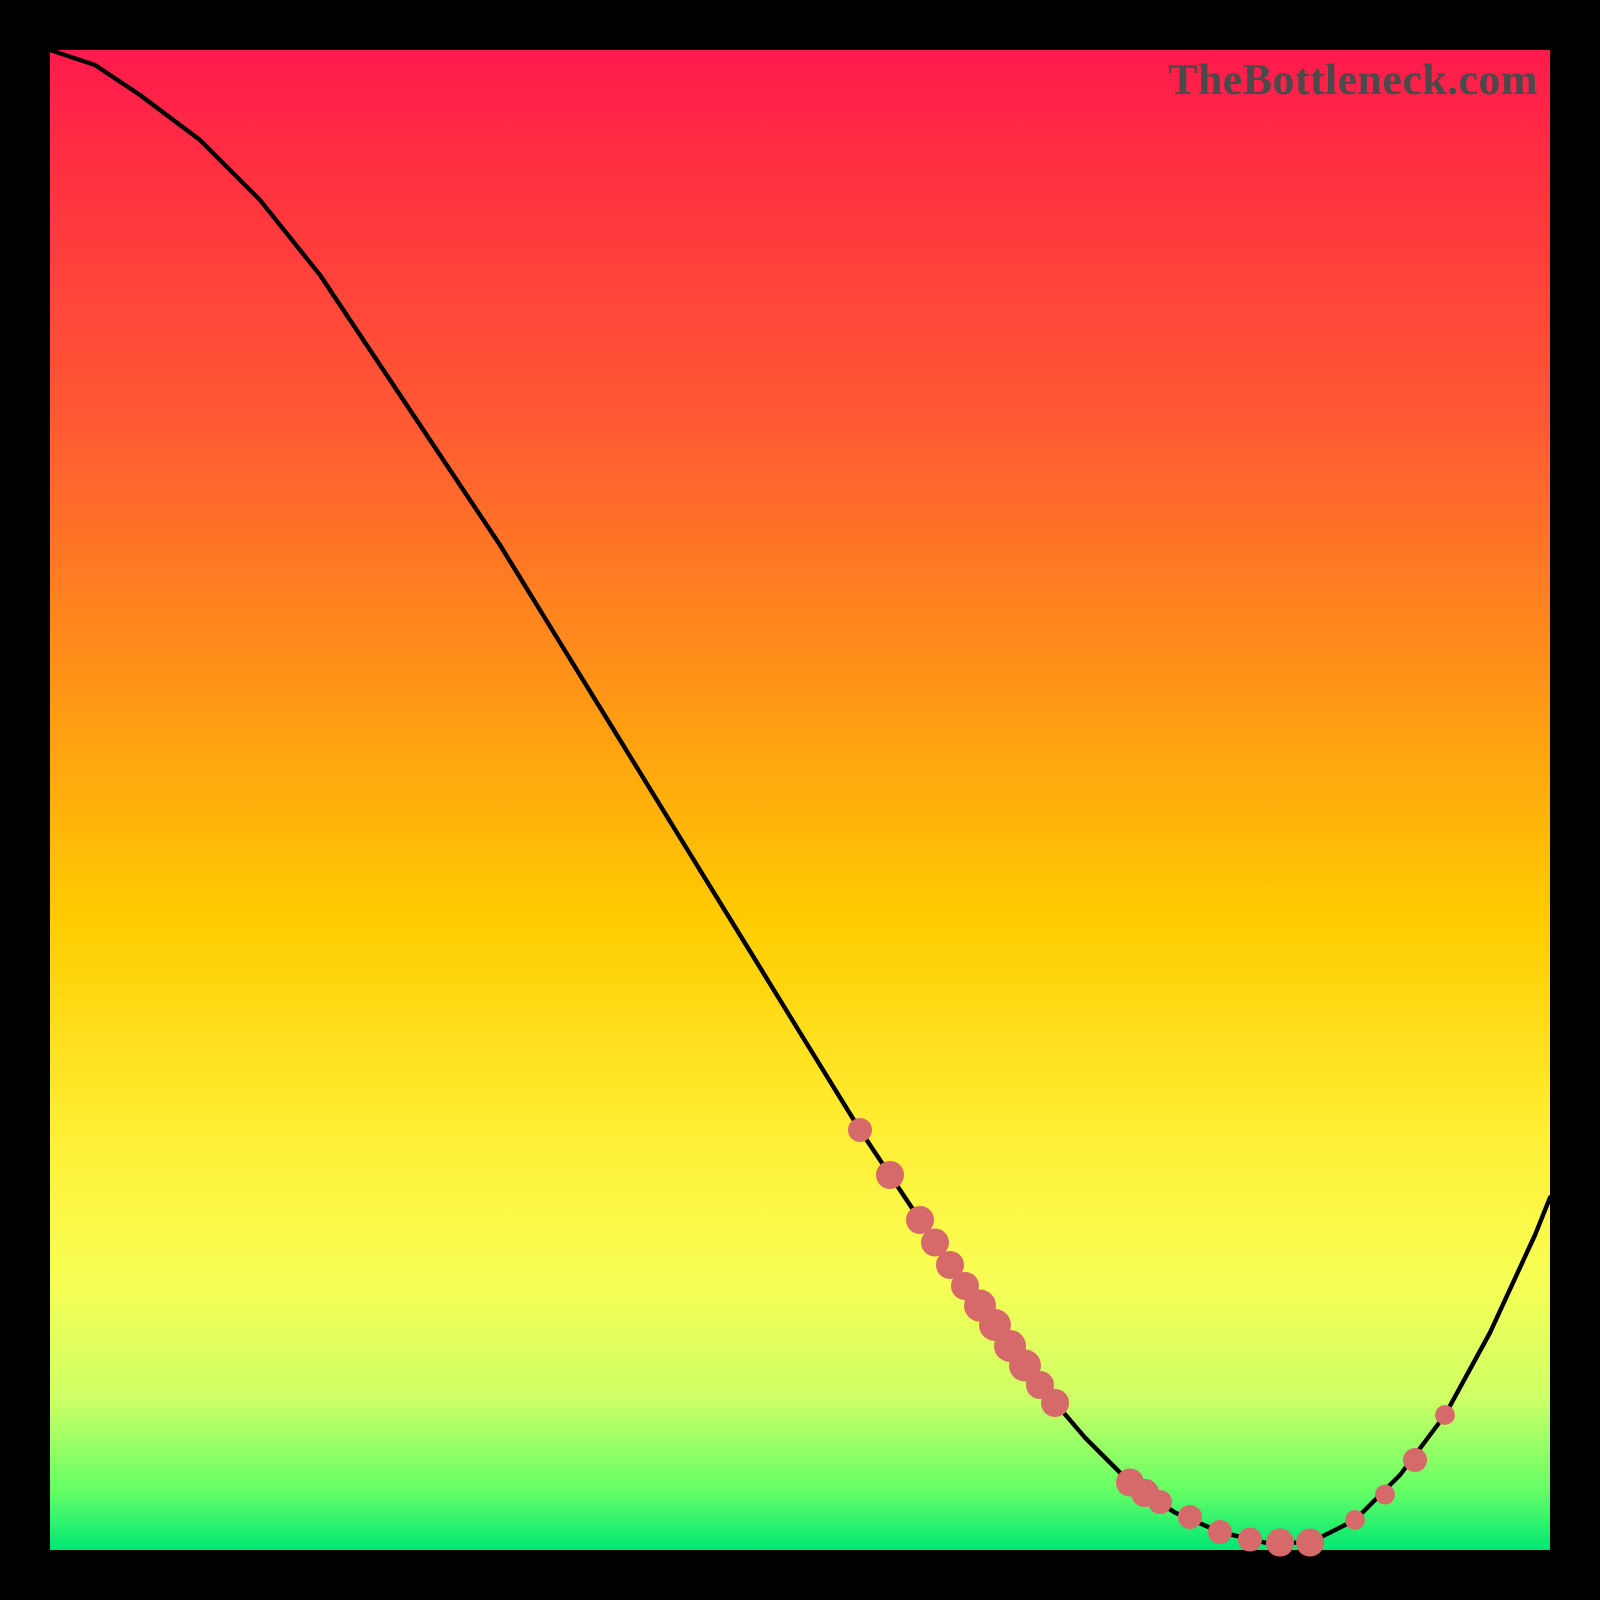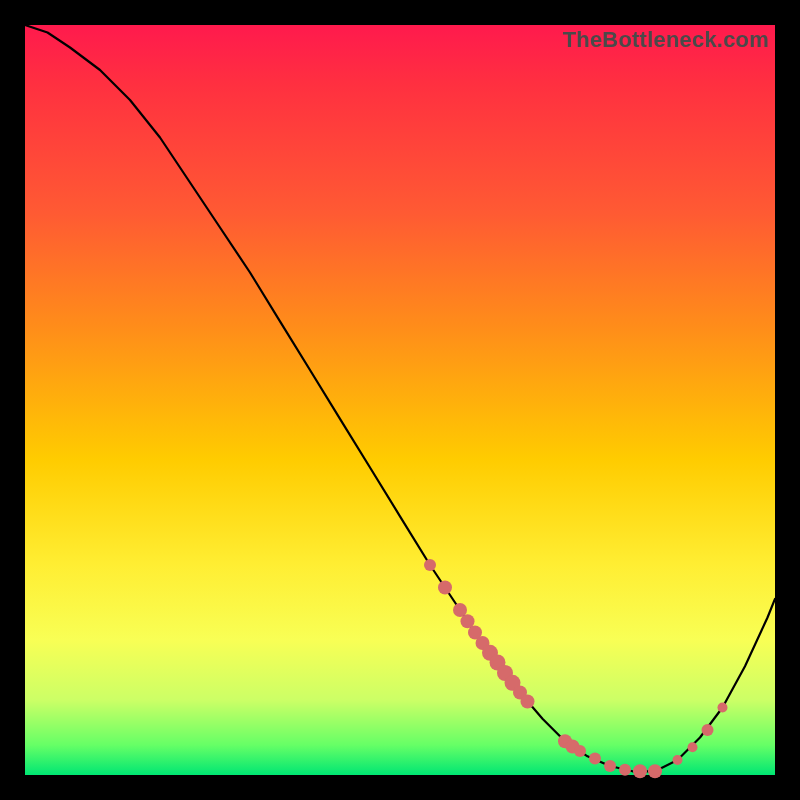--- a/index.html
+++ b/index.html
@@ -11,20 +11,21 @@
     overflow: hidden;
     font-family: Arial, Helvetica, sans-serif;
   }
   .frame {
     position: absolute;
     left: 25px;
     top: 25px;
     width: 750px;
     height: 750px;
     background: #000;
+    font-family: Liberation Serif, serif;
   }
   .plot {
     position: absolute;
     left: 0;
     top: 0;
     width: 750px;
     height: 750px;
     
     background: linear-gradient(
       to bottom,

